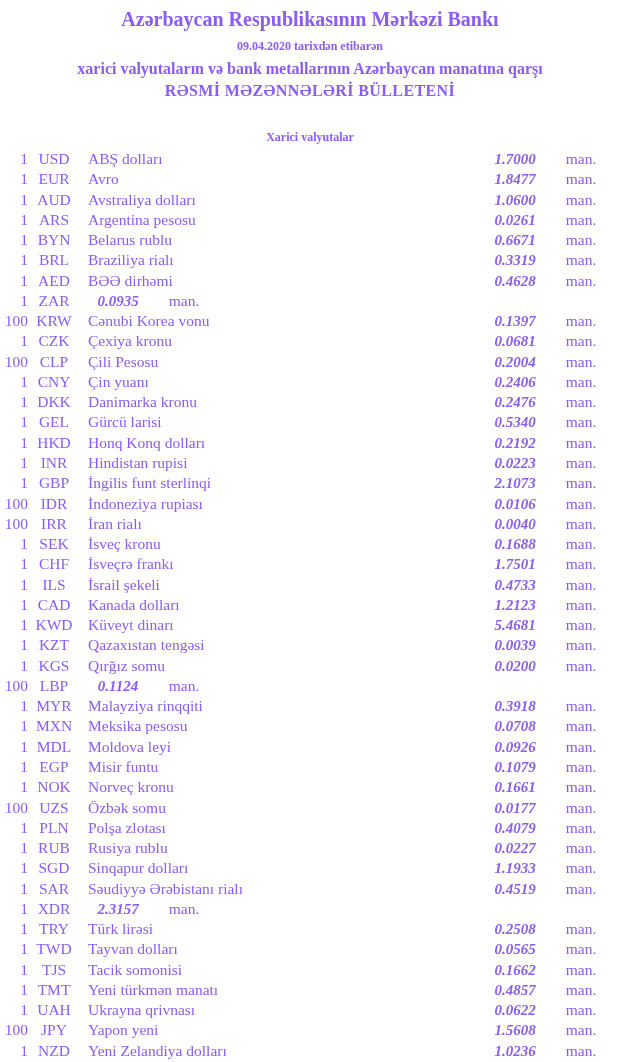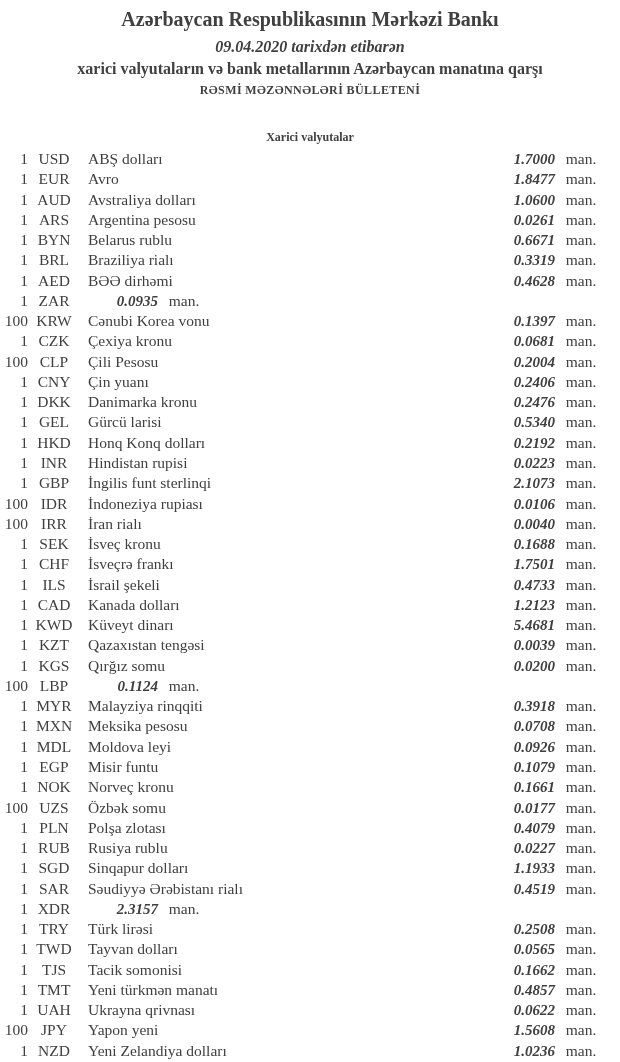--- a/index.html
+++ b/index.html
@@ -5,47 +5,46 @@
   html, body {
     margin: 0;
     padding: 0;
     background: #ffffff;
   }
   .page {
     position: relative;
     width: 620px;
     height: 1062px;
     background: #ffffff;
-    color: #404040;
+    color: #8b5cf6;
     font-family: "Liberation Serif", "DejaVu Serif", serif;
     overflow: hidden;
   }
   .doc-header { text-align: center; }
   .bank-name {
     padding-top: 7px;
     font-size: 20px;
     font-weight: bold;
     line-height: 24px;
   }
   .date-line {
     margin-top: 7px;
-    font-size: 16px;
+    font-size: 12px;
     font-weight: bold;
     line-height: 17px;
-    font-style: italic;
   }
   .subject-line {
     margin-top: 5px;
     font-size: 16px;
     font-weight: bold;
     line-height: 17px;
   }
   .bulletin-title {
     margin-top: 5px;
-    font-size: 12px;
+    font-size: 16px;
     font-weight: bold;
     line-height: 17px;
     letter-spacing: 0.4px;
   }
   .section-title {
     position: absolute;
     top: 128px;
     left: 0;
     right: 0;
     text-align: center;
@@ -79,21 +78,21 @@
     text-align: center;
     flex: 0 0 auto;
   }
   .name {
     flex: 1 1 auto;
     margin-left: 10px;
     overflow: hidden;
   }
   .rate {
     width: 80px;
-    text-align: right;
+    text-align: center;
     flex: 0 0 auto;
     font-weight: bold;
     font-style: italic;
     font-size: 15px;
   }
   .unit {
     width: 32px;
     margin-left: 10px;
     text-align: center;
     flex: 0 0 auto;

